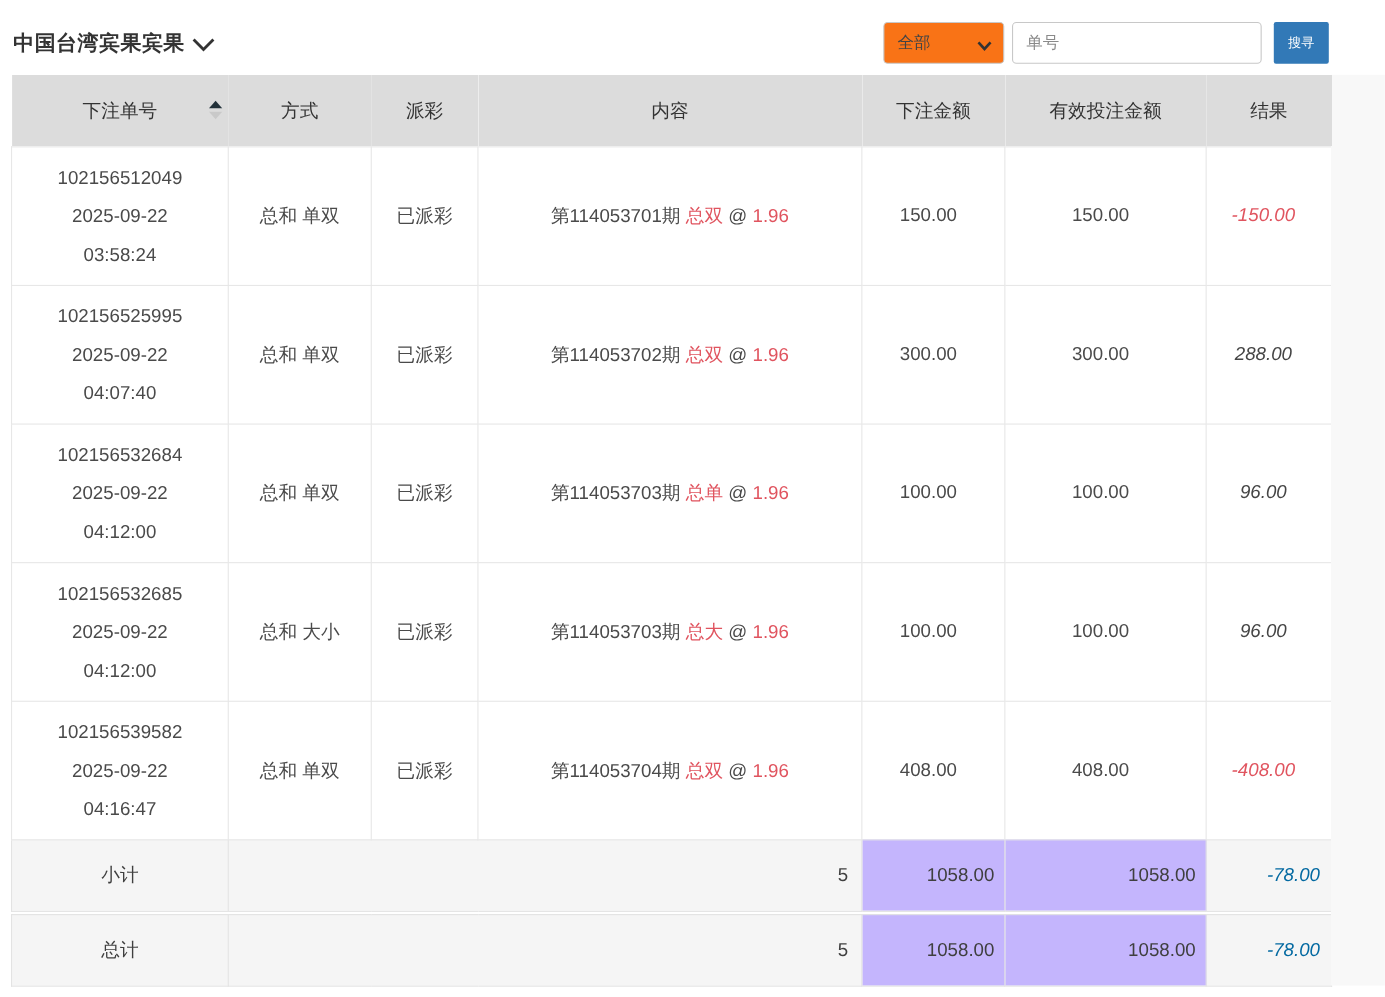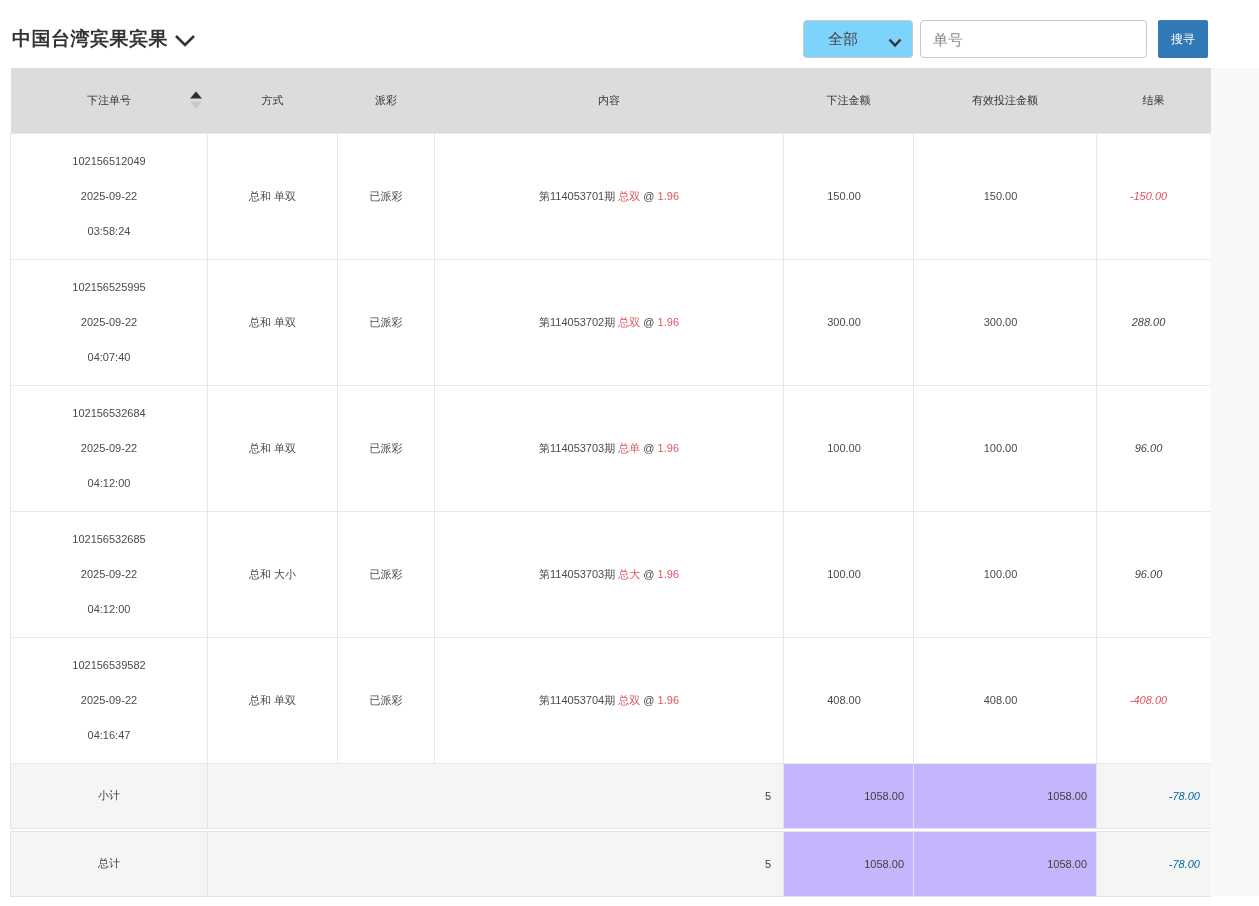--- a/index.html
+++ b/index.html
@@ -24,22 +24,22 @@
     display: flex; align-items: center; justify-content: space-between;
     background: #ffffff;
   }
   .title-wrap { display: flex; align-items: center; gap: 6px; }
   .page-title { font-size: 19px; font-weight: 700; color: #333; letter-spacing: 0.5px; }
   .chev { display: inline-flex; margin-top: 3px; cursor: pointer; }
 
   .controls { display: flex; align-items: center; }
   .select {
     position: relative; width: 110px; height: 38px;
-    border: 1px solid #c8c8c8; border-radius: 4px; background: #7dd3fc;
-    display: flex; align-items: center; padding: 0 28px 0 24px;
+    border: 1px solid #c8c8c8; border-radius: 4px; background: #f97316;
+    display: flex; align-items: center; padding: 0 28px 0 12px;
     font-size: 15px; color: #444; cursor: pointer;
   }
   .select .sel-chev { position: absolute; right: 10px; top: 13px; }
   .order-input {
     width: 227px; height: 38px; margin-left: 7px;
     border: 1px solid #c8c8c8; border-radius: 4px;
     padding: 0 12px; font-size: 15px; color: #444; outline: none;
     font-family: "Liberation Sans", "DejaVu Sans", sans-serif;
   }
   .order-input::placeholder { color: #8a8a8a; opacity: 1; }
@@ -47,21 +47,21 @@
     width: 50px; height: 38px; margin-left: 11px;
     background: #3279b7; color: #fff; border: none; border-radius: 2px;
     font-size: 12px; cursor: pointer;
     font-family: "Liberation Sans", "DejaVu Sans", sans-serif;
   }
 
   
   table.bet-table {
     width: 1200px; margin-left: 10px;
     border-collapse: collapse; table-layout: fixed;
-    font-size: 11px;
+    font-size: 17px;
   }
   thead th {
     height: 65px; background: #dcdcdc; color: #333;
     font-weight: 400; text-align: center; position: relative;
   }
   .sort {
     position: absolute; right: 6px; top: 50%; transform: translateY(-50%);
     display: flex; flex-direction: column; gap: 3px; cursor: pointer;
   }
   .caret-up {

